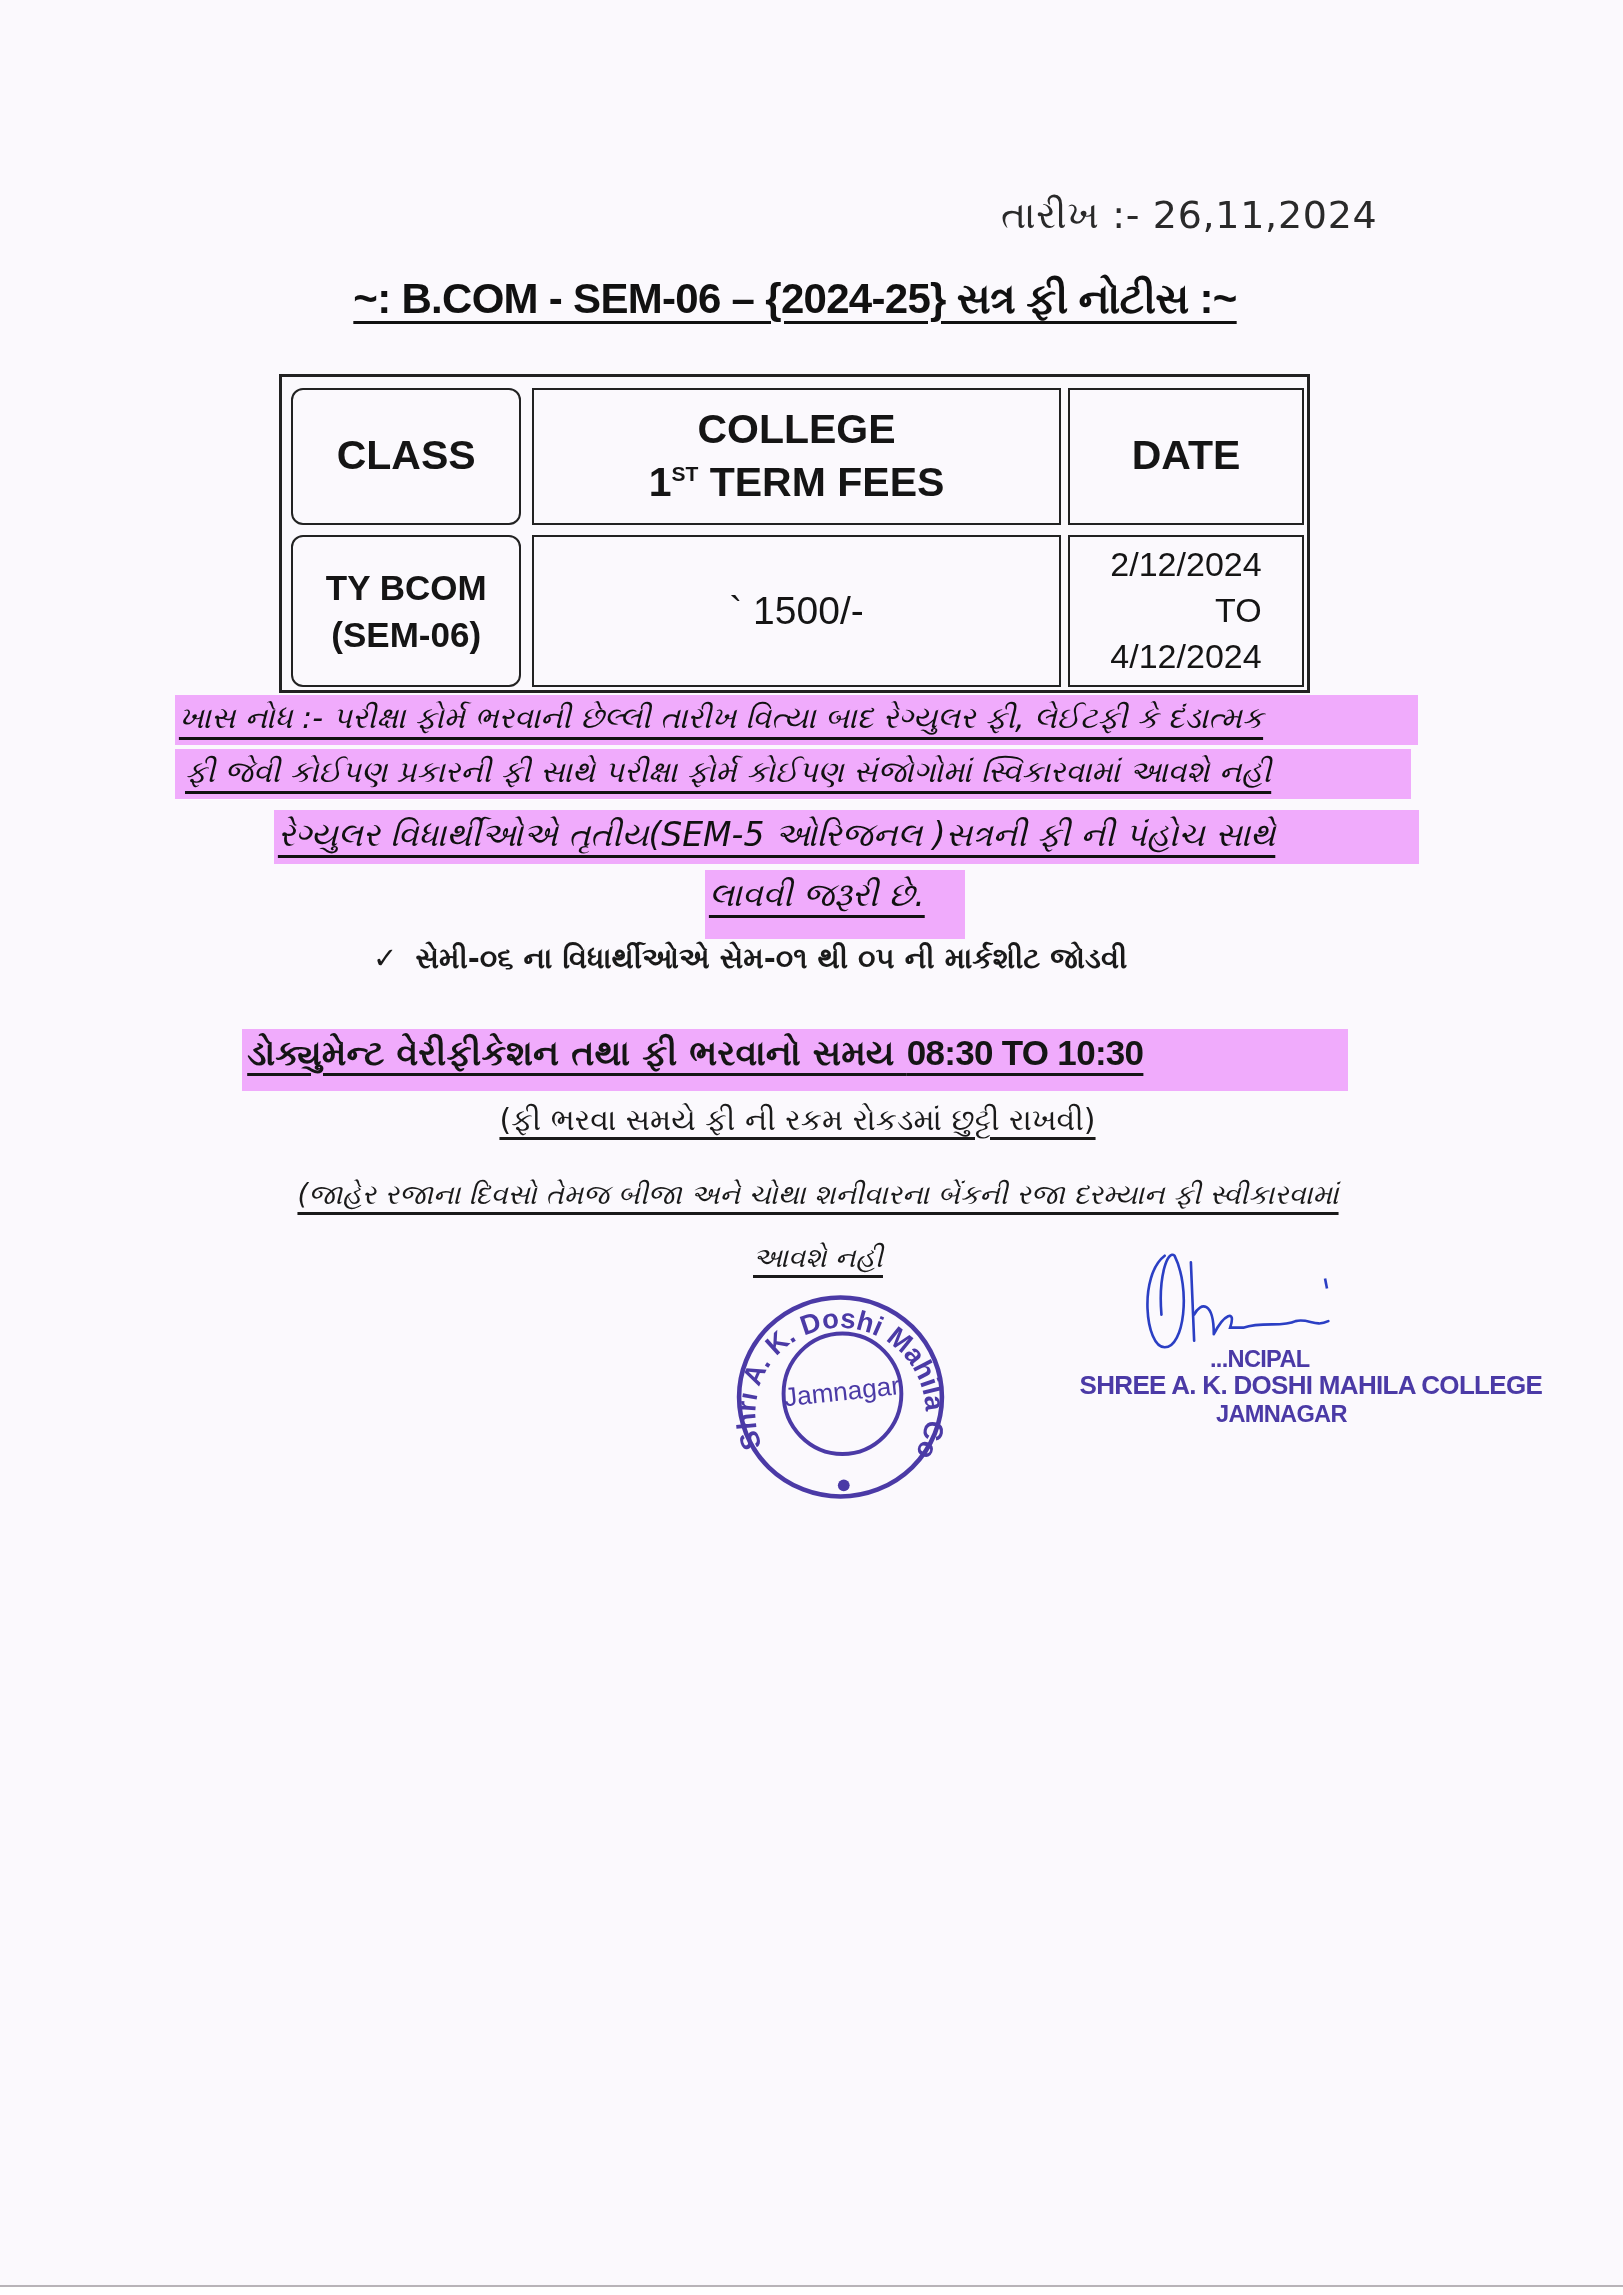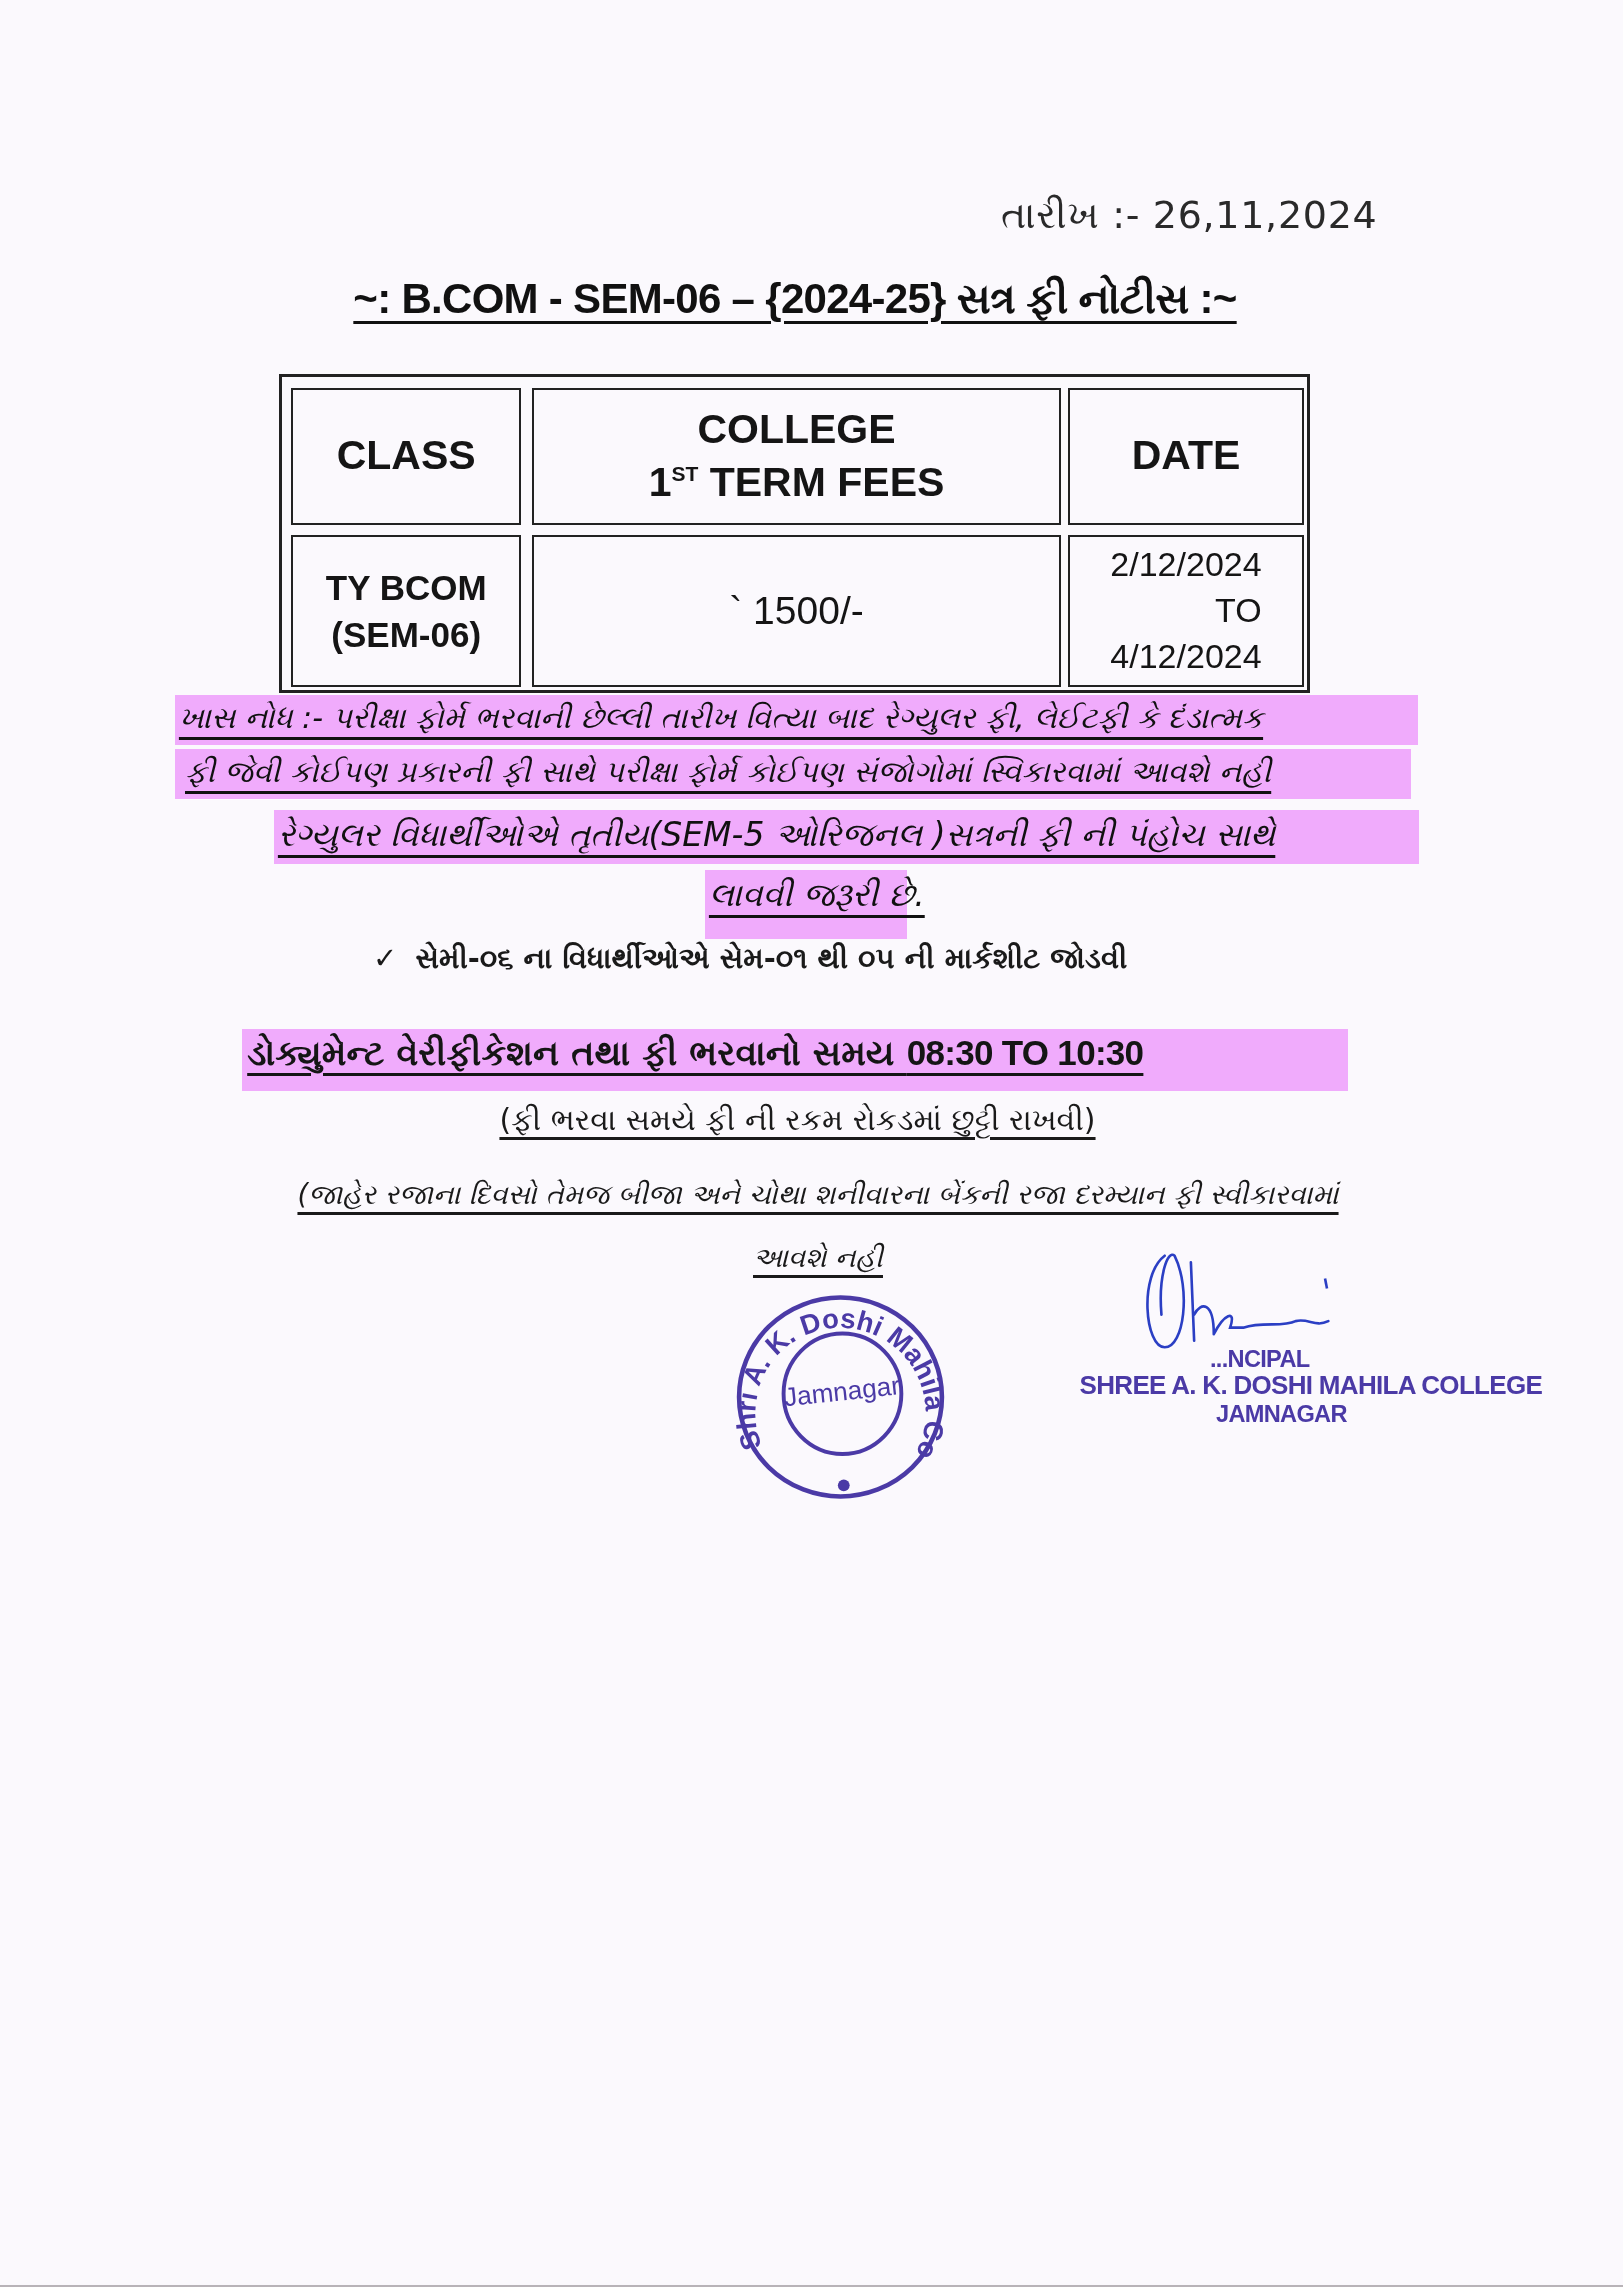--- a/index.html
+++ b/index.html
@@ -70,21 +70,21 @@
       align-items: center;
       justify-content: center;
       text-align: center;
       font-family: "Liberation Sans", sans-serif;
       color: #151515;
     }
     .head { font-weight: bold; font-size: 41px; line-height: 1.3; }
     .body-cell { font-size: 35px; line-height: 1.35; }
     .body-cell.bold { font-weight: bold; }
     sup { font-size: 21px; vertical-align: super; line-height: 0; }
-    .c1 { left: 9.2px;  width: 230px; }
+    .c1 { left: 9.2px;  width: 230px; border-radius: 12px; }
     .c2 { left: 250px; width: 529px; }
     .c3 { left: 786px; width: 236px; }
     .r1 { top: 10.5px;  height: 137px; }
     .r2 { top: 158px; height: 152px; }
     
     .highlight {
       background: #f0abfc;
     }
     .note-block {
       position: absolute;
@@ -215,21 +215,21 @@
         <div>TO</div>
         <div>4/12/2024</div>
       </div>
     </div>
   </div>
 
   <div class="note-block">
     <div class="note-line highlight" style="left:0; top:695px; width:1243px; font-size:30px;">ખાસ નોધ :- પરીક્ષા ફોર્મ ભરવાની છેલ્લી તારીખ વિત્યા બાદ રેગ્યુલર ફી, લેઈટફી કે દંડાત્મક</div>
     <div class="note-line highlight" style="left:0; top:749px; width:1236px; font-size:30px;padding-left:10px;">ફી જેવી કોઈપણ પ્રકારની ફી સાથે પરીક્ષા ફોર્મ કોઈપણ સંજોગોમાં સ્વિકારવામાં આવશે નહી</div>
     <div class="note-line highlight" style="left:99px; top:810px; width:1145px; font-size:33px;">રેગ્યુલર વિધાર્થીઓએ તૃતીય(SEM-5 ઓરિજનલ )સત્રની ફી ની પંહોચ સાથે</div>
-    <div class="note-line highlight" style="left:530px; top:870px; width:202px; font-size:33px; padding-bottom:23.6px;">લાવવી જરૂરી છે.</div>
+    <div class="note-line highlight" style="left:530px; top:870px; width:260px; font-size:33px; padding-bottom:23.6px;">લાવવી જરૂરી છે.</div>
   </div>
 
   <div class="check-line">
     <span>✓</span>
     <span style="margin-left:9px;font-weight:bold;">સેમી-૦૬ ના વિધાર્થીઓએ સેમ-૦૧ થી ૦૫ ની માર્કશીટ જોડવી</span>
   </div>
 
   <div class="time-heading highlight">
     <span>ડોક્યુમેન્ટ વેરીફીકેશન તથા ફી ભરવાનો સમય </span><span class="en">08:30 TO 10:30</span>
   </div>

